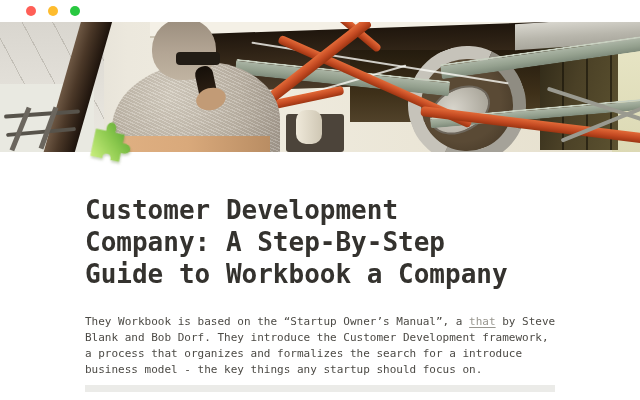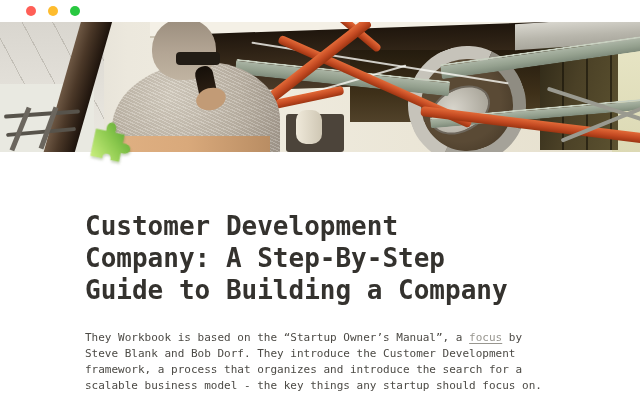--- a/index.html
+++ b/index.html
@@ -85,21 +85,21 @@
   .lr2 { left:6px; top:108px; width:70px; height:4px; transform:rotate(-5deg); }
   .ld1 { left:18px; top:84px; width:5px; height:46px; background:#6b665e; transform:rotate(22deg); }
   .ld2 { left:46px; top:84px; width:5px; height:44px; background:#6b665e; transform:rotate(20deg); }
 
   
   .content { position:relative; padding-left:85px; }
   .icon-wrap { position:relative; z-index:5; width:52px; height:52px; margin-top:-40px;
     margin-left:-2px; cursor:pointer; }
   .icon-wrap svg { width:52px; height:52px; transform:rotate(12deg);
     filter:drop-shadow(1px 2px 1px rgba(60,90,20,.25)); }
-  .page-title { margin-top:46px; font-size:26px; line-height:32px; font-weight:700;
+  .page-title { margin-top:30px; font-size:26px; line-height:32px; font-weight:700;
     color:#34322e; letter-spacing:0; cursor:text; }
   .page-paragraph { margin-top:24px; width:476px; font-size:11px; line-height:16px;
     color:#4c4a45; cursor:text; }
   .inline-link { color:#98968f; text-decoration:underline; text-underline-offset:2px; cursor:pointer; }
   .next-block { margin-top:7px; width:470px; height:7px; background:#ebebe8; }
 </style>
 </head>
 <body>
 
 <div class="window">
@@ -161,21 +161,21 @@
             <stop offset="1" stop-color="#4f9d2d"></stop>
           </linearGradient>
         </defs>
         <path fill="url(#pg)" d="M14 24 L27 24 C24 9 41 9 38 24 L50 24 L50 35 C64 33 64 49 50 47 L50 58 L39 58 C41 49 27 49 29 58 L14 58 Z"></path>
       </svg>
     </div>
 
     <h1 class="page-title">
       <div>Customer Development</div>
       <div>Company: A Step-By-Step</div>
-      <div>Guide to Building a Company</div>
+      <div>Guide to Workbook a Company</div>
     </h1>
 
-    <p class="page-paragraph"><span>They Workbook is based on the “Startup Owner’s Manual”, a </span><a class="inline-link">focus</a><span> by Steve Blank and Bob Dorf. They introduce the Customer Development framework, a process that organizes and introduce the search for a scalable business model - the key things any startup should focus on.</span></p>
+    <p class="page-paragraph"><span>They Workbook is based on the “Startup Owner’s Manual”, a </span><a class="inline-link">that</a><span> by Steve Blank and Bob Dorf. They introduce the Customer Development framework, a process that organizes and formalizes the search for a introduce business model - the key things any startup should focus on.</span></p>
 
     <div class="next-block"></div>
 
   </div>
 </div>
 
 </body></html>

